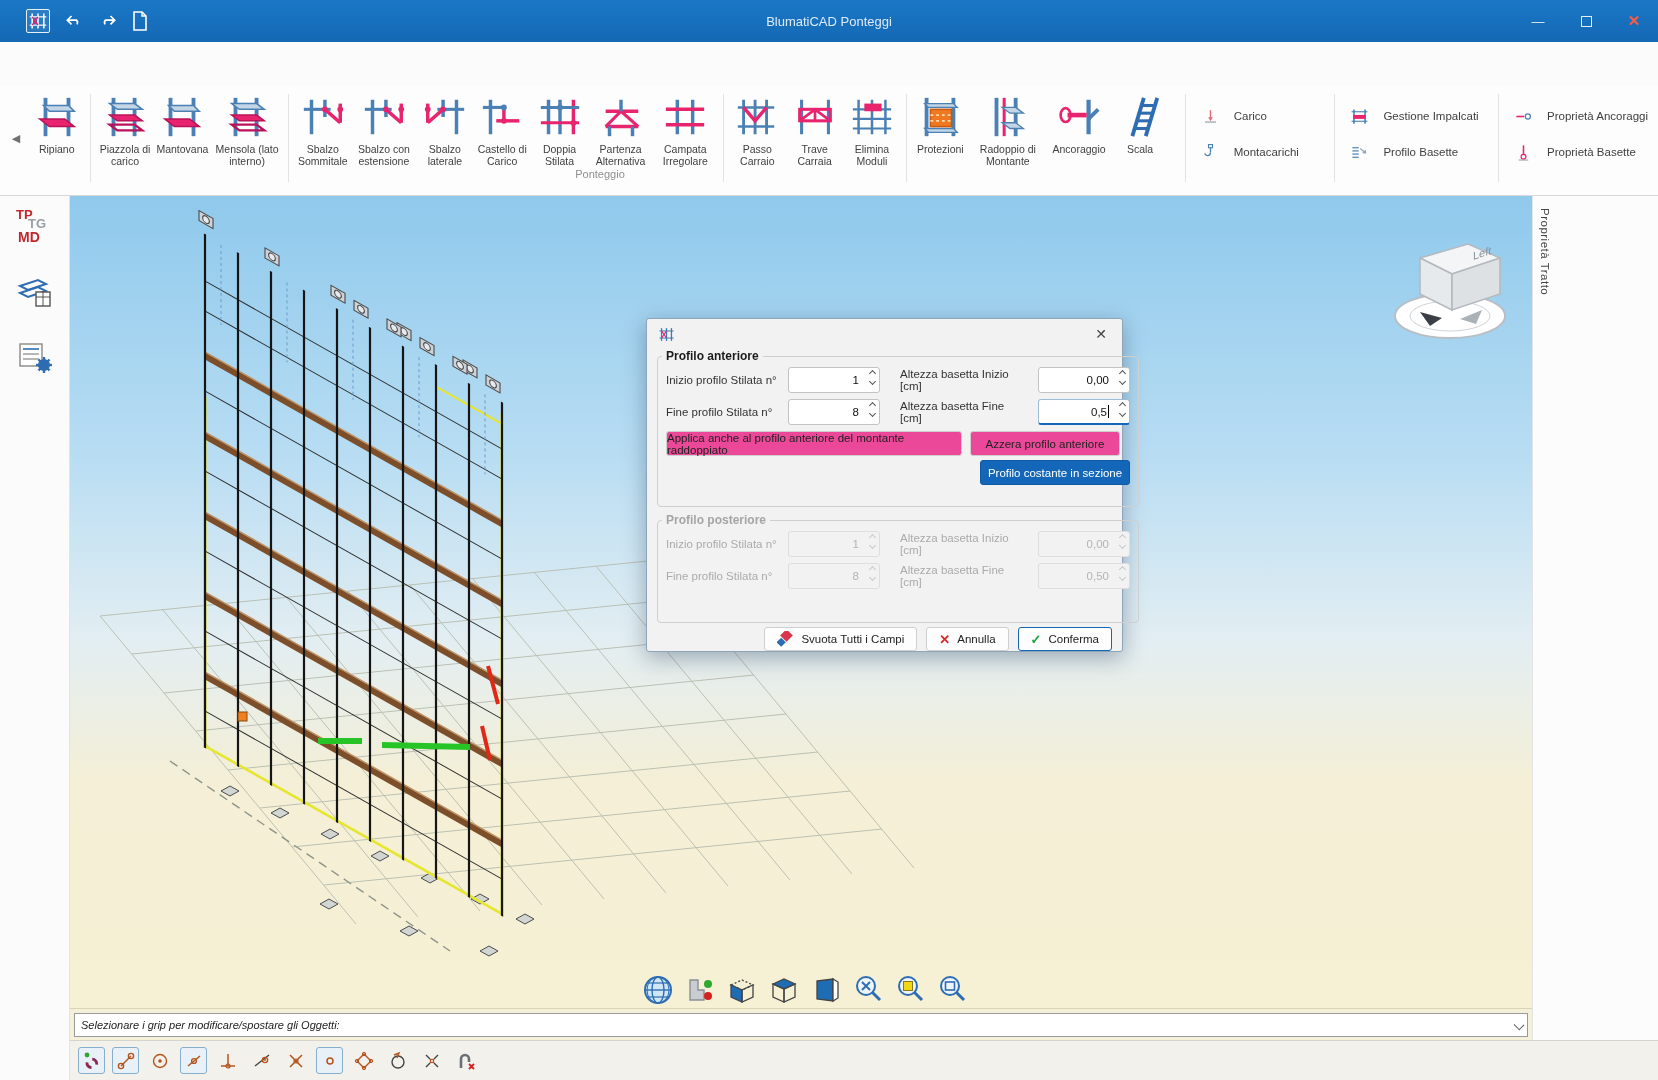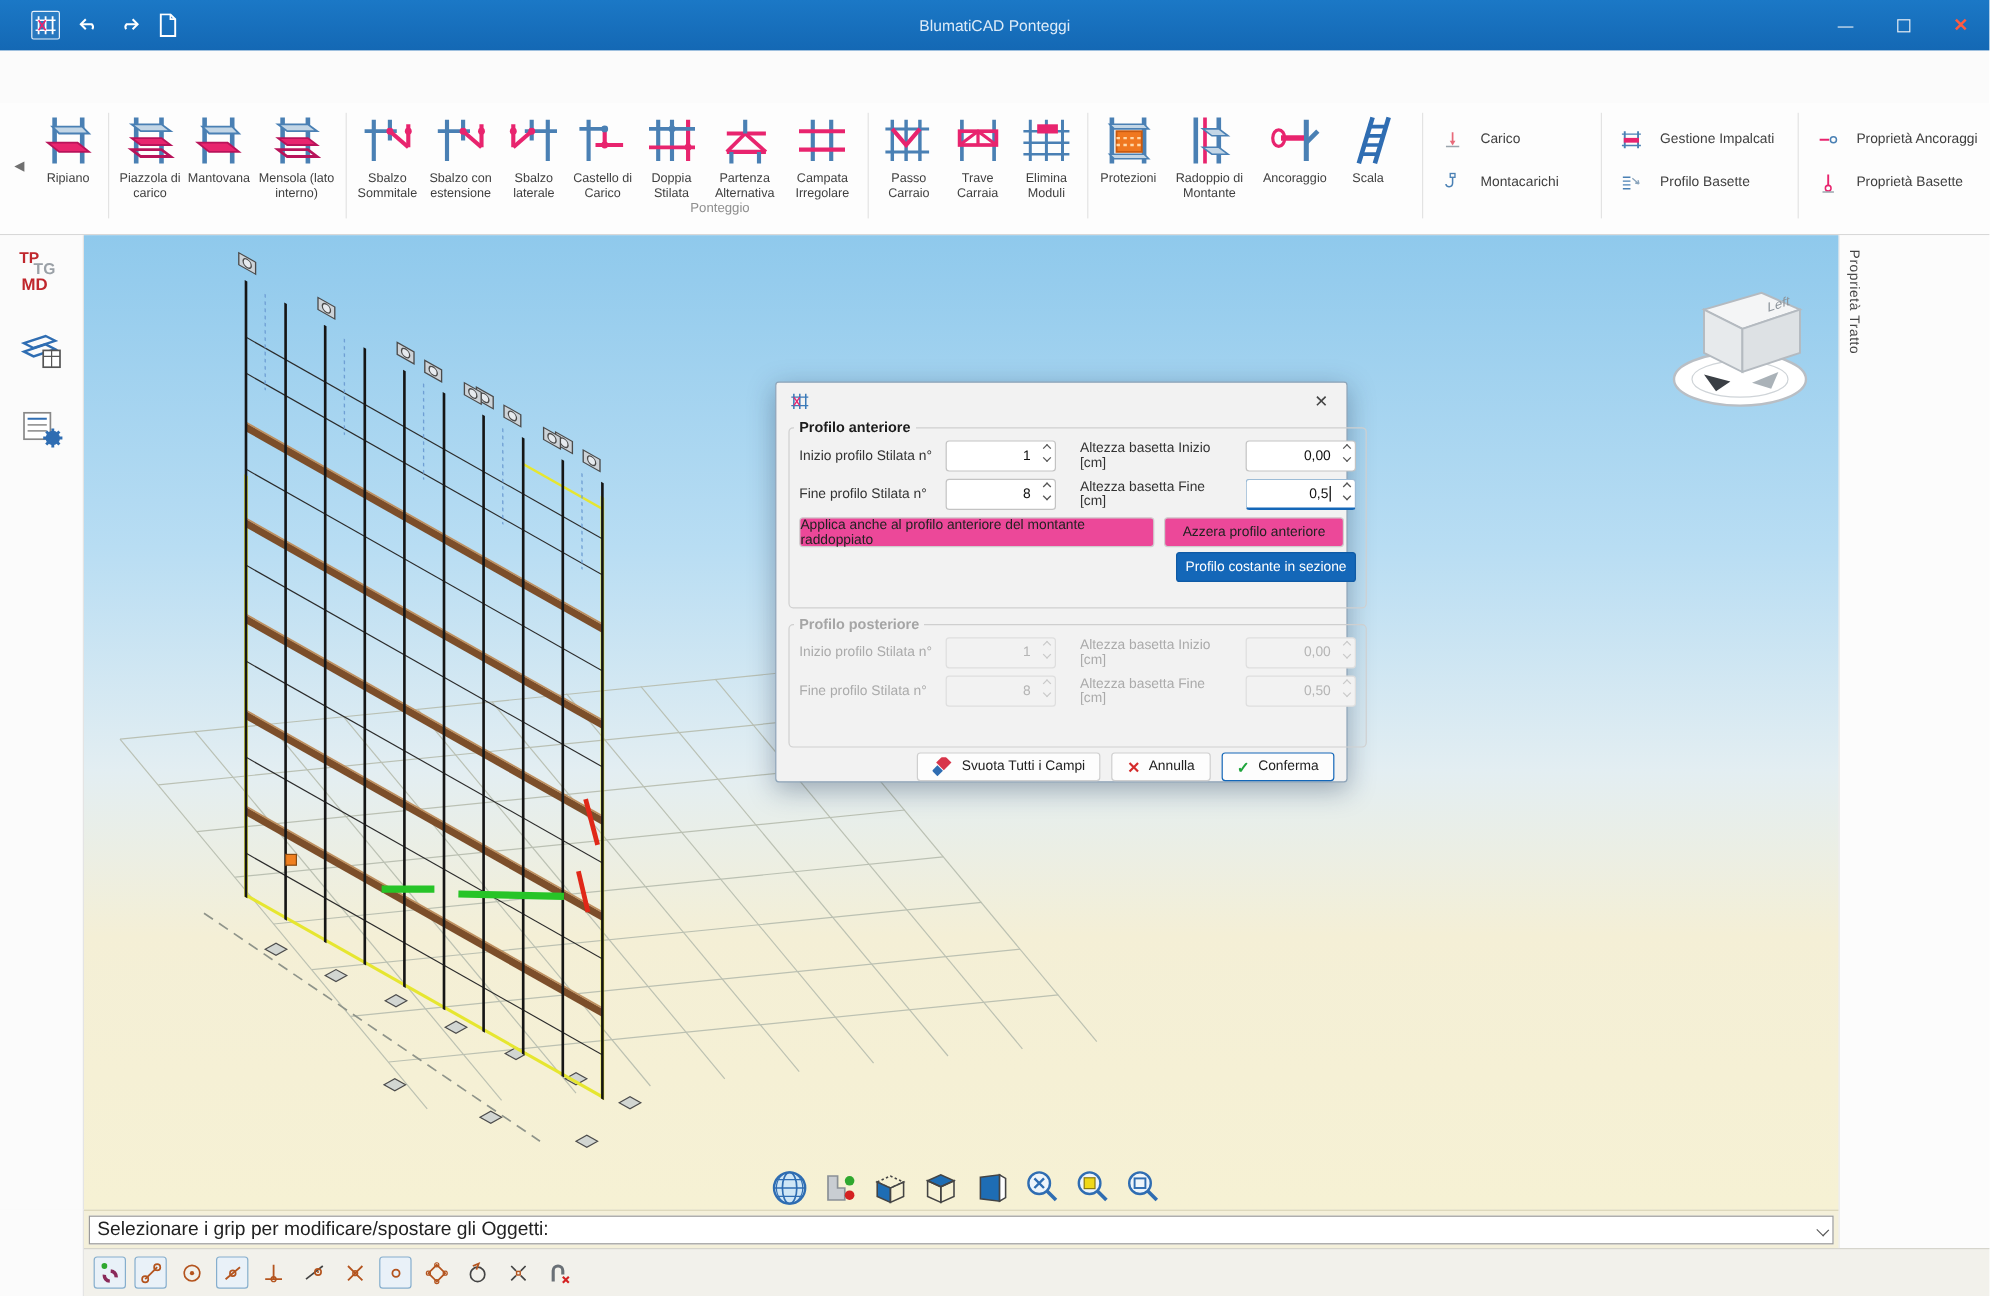--- a/index.html
+++ b/index.html
@@ -58,21 +58,21 @@
     background:linear-gradient(#8fc9ec 0%, #b8ddf3 32%, #e3eef2 55%, #f4efd6 72%, #f6f1d4 100%); overflow:hidden; }
   .scene { position:absolute; left:0; top:0; }
   .view-tools { position:absolute; left:570px; top:776px; display:flex; gap:6px; align-items:center; }
   .vt { width:36px; height:36px; display:flex; align-items:center; justify-content:center; cursor:default; }
 
   
   .commandbar { position:absolute; left:70px; top:1008px; width:1462px; height:32px; background:#f4f0da;
     border-top:1px solid #d9d4b6; display:flex; align-items:center; padding:0 4px; }
   .cmd-input { position:relative; width:100%; height:24px; background:#ffffff; border:1px solid #9a9a9a;
     display:flex; align-items:center; padding-left:6px; }
-  .cmd-prompt { font-size:16px; color:#222; }
+  .cmd-prompt { font-size:11px; color:#222;font-style:italic; }
   .cmd-drop { position:absolute; right:4px; top:7px; width:8px; height:8px; border-right:1.6px solid #555; border-bottom:1.6px solid #555; transform:rotate(45deg) scaleY(.9); }
 
   
   .snapbar { position:absolute; left:70px; top:1040px; width:1588px; height:40px; background:#f2f1eb; border-top:1px solid #d6d5cd;
     display:flex; align-items:center; gap:7px; padding-left:8px; }
   .snap { width:27px; height:27px; display:flex; align-items:center; justify-content:center; border-radius:3px; cursor:default; }
   .snap.active { border:1px solid #86aecd; background:#e9f1f8; }
   .bottom-left-fill { position:absolute; left:0; top:1008px; width:70px; height:72px; background:#fbfbfb; border-right:1px solid #e4e4e4; }
 
   

